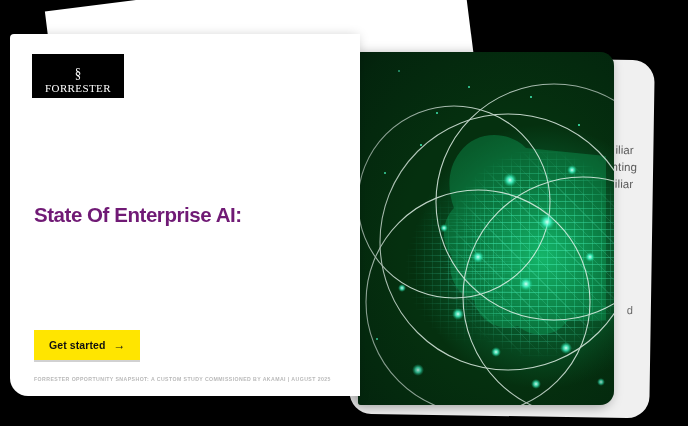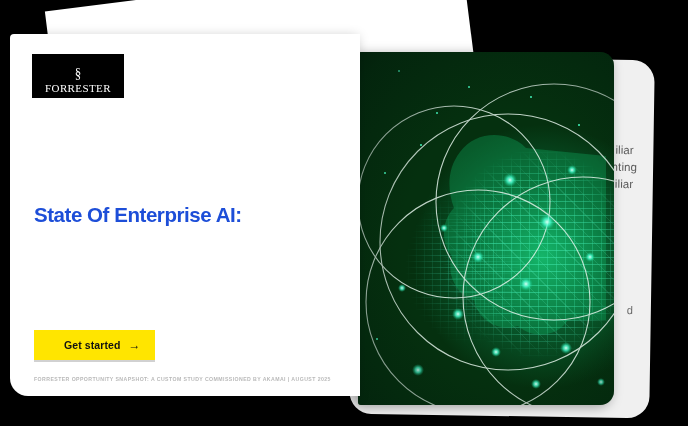--- a/index.html
+++ b/index.html
@@ -133,34 +133,34 @@
     text-transform: lowercase;
   }
 
   .headline {
     position: absolute;
     left: 24px;
     top: 168px;
     font-size: 20.5px;
     line-height: 25px;
     font-weight: bold;
-    color: #1d4ed8;
+    color: #701a75;
     letter-spacing: -0.45px;
   }
   .headline div { white-space: nowrap; }
 
   .cta {
     position: absolute;
     left: 24px;
     top: 296px;
     background: #ffe500;
     color: #111111;
     font-size: 10.5px;
     font-weight: bold;
-    padding: 9px 14px 9px 30px;
+    padding: 9px 14px 9px 15px;
     display: inline-flex;
     align-items: center;
     gap: 8px;
     border: none;
     cursor: pointer;
     letter-spacing: 0.1px;
     box-shadow: 0 2px 0 rgba(0,0,0,0.18);
     font-family: "Liberation Sans", sans-serif;
   }
   .cta-arrow { font-size: 12px; line-height: 10px; }

